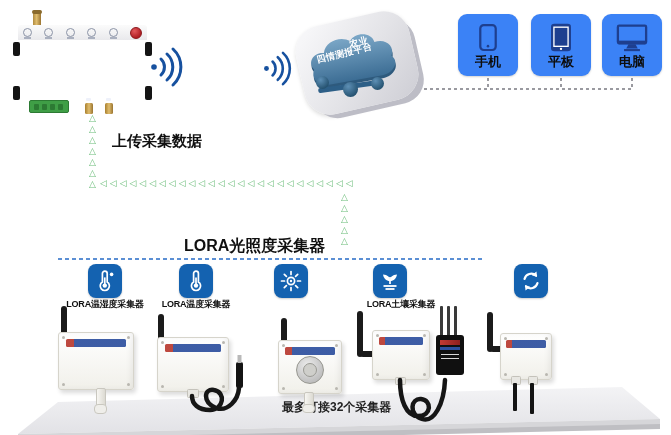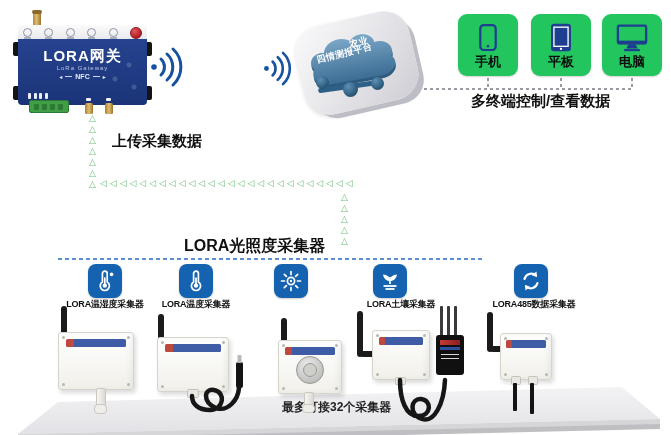--- a/index.html
+++ b/index.html
@@ -39,21 +39,21 @@
   .cloud-base{position:absolute;left:299px;top:18px;width:116px;height:90px;border-radius:26px;
      background:linear-gradient(135deg,#f6f6f8 10%,#e3e3e7 55%,#cdcdd4 100%);
      transform:rotate(-13deg);box-shadow:6px 7px 0 -2px #bdbdc6,0 2px 4px rgba(0,0,0,.15);}
   .cloud-svg{position:absolute;left:303px;top:26px;width:104px;height:62px;transform:rotate(-10deg);}
   .cloud-t1{position:absolute;left:349px;top:36px;color:#fff;font-size:9px;font-weight:700;transform:rotate(-14deg);letter-spacing:1px;}
   .cloud-t2{position:absolute;left:316px;top:47px;color:#fff;font-size:9px;font-weight:700;transform:rotate(-14deg);letter-spacing:.5px;}
   .node{position:absolute;border-radius:50%;background:radial-gradient(circle at 35% 30%,#5d8fb5,#24516f 75%);}
   .node-bar{position:absolute;left:318px;top:84px;width:62px;height:5px;background:#2d5f87;border-radius:2px;transform:rotate(-8deg);}
 
   
-  .term-card{position:absolute;top:14px;width:60px;height:62px;background:#22c55e;border-radius:9px;
+  .term-card{position:absolute;top:14px;width:60px;height:62px;background:#3b82f6;border-radius:9px;
      display:flex;flex-direction:column;align-items:center;justify-content:space-between;
      padding:9px 4px 5px;box-sizing:border-box;box-shadow:0 1px 2px rgba(0,0,0,.18);}
   .term-label{font-size:13px;font-weight:700;color:#0d0d0d;}
   .dash-h{position:absolute;height:2px;background:repeating-linear-gradient(90deg,#9a9aa0 0 3px,transparent 3px 6px);}
   .dash-v{position:absolute;width:2px;background:repeating-linear-gradient(180deg,#9a9aa0 0 3px,transparent 3px 6px);}
   .term-caption{position:absolute;left:471px;top:92px;font-size:15px;font-weight:700;color:#101010;}
 
   
   .flow-col{position:absolute;display:flex;flex-direction:column;align-items:center;gap:2px;
      color:#6cbd7a;font-size:9px;line-height:1;font-weight:700;}
@@ -105,37 +105,20 @@
     <div class="gw-ear" style="right:-2px;top:78px;"></div>
     <div class="gw-sma"></div>
     <div class="gw-strip">
       <span class="gw-port"></span>
       <span class="gw-port"></span>
       <span class="gw-port"></span>
       <span class="gw-port"></span>
       <span class="gw-port"></span>
       <span class="gw-logo"></span>
     </div>
-    <div class="gw-body">
-      <div class="gw-title">LORA网关</div>
-      <div class="gw-sub">LoRa Gateway</div>
-      <div class="gw-nfc">
-        <span class="nfc-arr">◂</span>
-        <span class="nfc-line"></span>
-        <span>NFC</span>
-        <span class="nfc-line"></span>
-        <span class="nfc-arr">▸</span>
-      </div>
-      <div class="gw-io">
-          <span></span>
-          <span></span>
-          <span></span>
-          <span></span>
-        </div>
-    </div>
     <div class="gw-green">
         <span></span>
         <span></span>
         <span></span>
         <span></span>
       </div>
     <div class="gw-stud" style="left:70px;"></div>
     <div class="gw-stud" style="left:90px;"></div>
   </div>
 
@@ -192,21 +175,20 @@
       <rect x="6.5" y="5" width="17" height="23" fill="none" stroke="#fff" stroke-width="1.6"></rect>
       <circle cx="15" cy="31" r="1.4" fill="#fff"></circle>
     </svg>
     <div class="term-label">平板</div>
   </div>
 
   <div class="dash-v" style="left:487px;top:78px;height:11px;"></div>
   <div class="dash-v" style="left:560px;top:78px;height:11px;"></div>
   <div class="dash-v" style="left:631px;top:78px;height:11px;"></div>
   <div class="dash-h" style="left:424px;top:88px;width:209px;"></div>
-  <div class="term-caption">多终端控制/查看数据</div>
 
   <div class="flow-col" style="left:89px;top:114px;">
       <span>△</span>
       <span>△</span>
       <span>△</span>
       <span>△</span>
       <span>△</span>
       <span>△</span>
       <span>△</span>
     </div>
@@ -295,21 +277,20 @@
       <path d="M5.5 10 A7 7 0 0 1 17 6.5" fill="none" stroke="#fff" stroke-width="2.2" stroke-linecap="round"></path>
       <path d="M17.5 2.5 L18 8 L12.8 6.2 Z" fill="#fff"></path>
       <path d="M18.5 14 A7 7 0 0 1 7 17.5" fill="none" stroke="#fff" stroke-width="2.2" stroke-linecap="round"></path>
       <path d="M6.5 21.5 L6 16 L11.2 17.8 Z" fill="#fff"></path>
     </svg>
   </div>
 
   <div class="col-label" style="left:50px;">LORA温湿度采集器</div>
   <div class="col-label" style="left:141px;text-align:center;">LORA温度采集器</div>
   <div class="col-label" style="left:346px;">LORA土壤采集器</div>
-  <div class="col-label" style="left:479px;">LORA485数据采集器</div>
 
   <svg class="platform" viewBox="0 0 671 60">
     <defs>
         <linearGradient id="pg" x1="0" y1="0" x2="0" y2="1">
       <stop offset="0" stop-color="#f3f3f5"></stop>
           <stop offset="1" stop-color="#e2e2e6"></stop>
     </linearGradient>
       </defs>
     <polygon points="58,25 622,10 660,42 18,57" fill="url(#pg)"></polygon>
     <polygon points="18,57 660,42 660,49 18,64" fill="#d6d6d9"></polygon>

